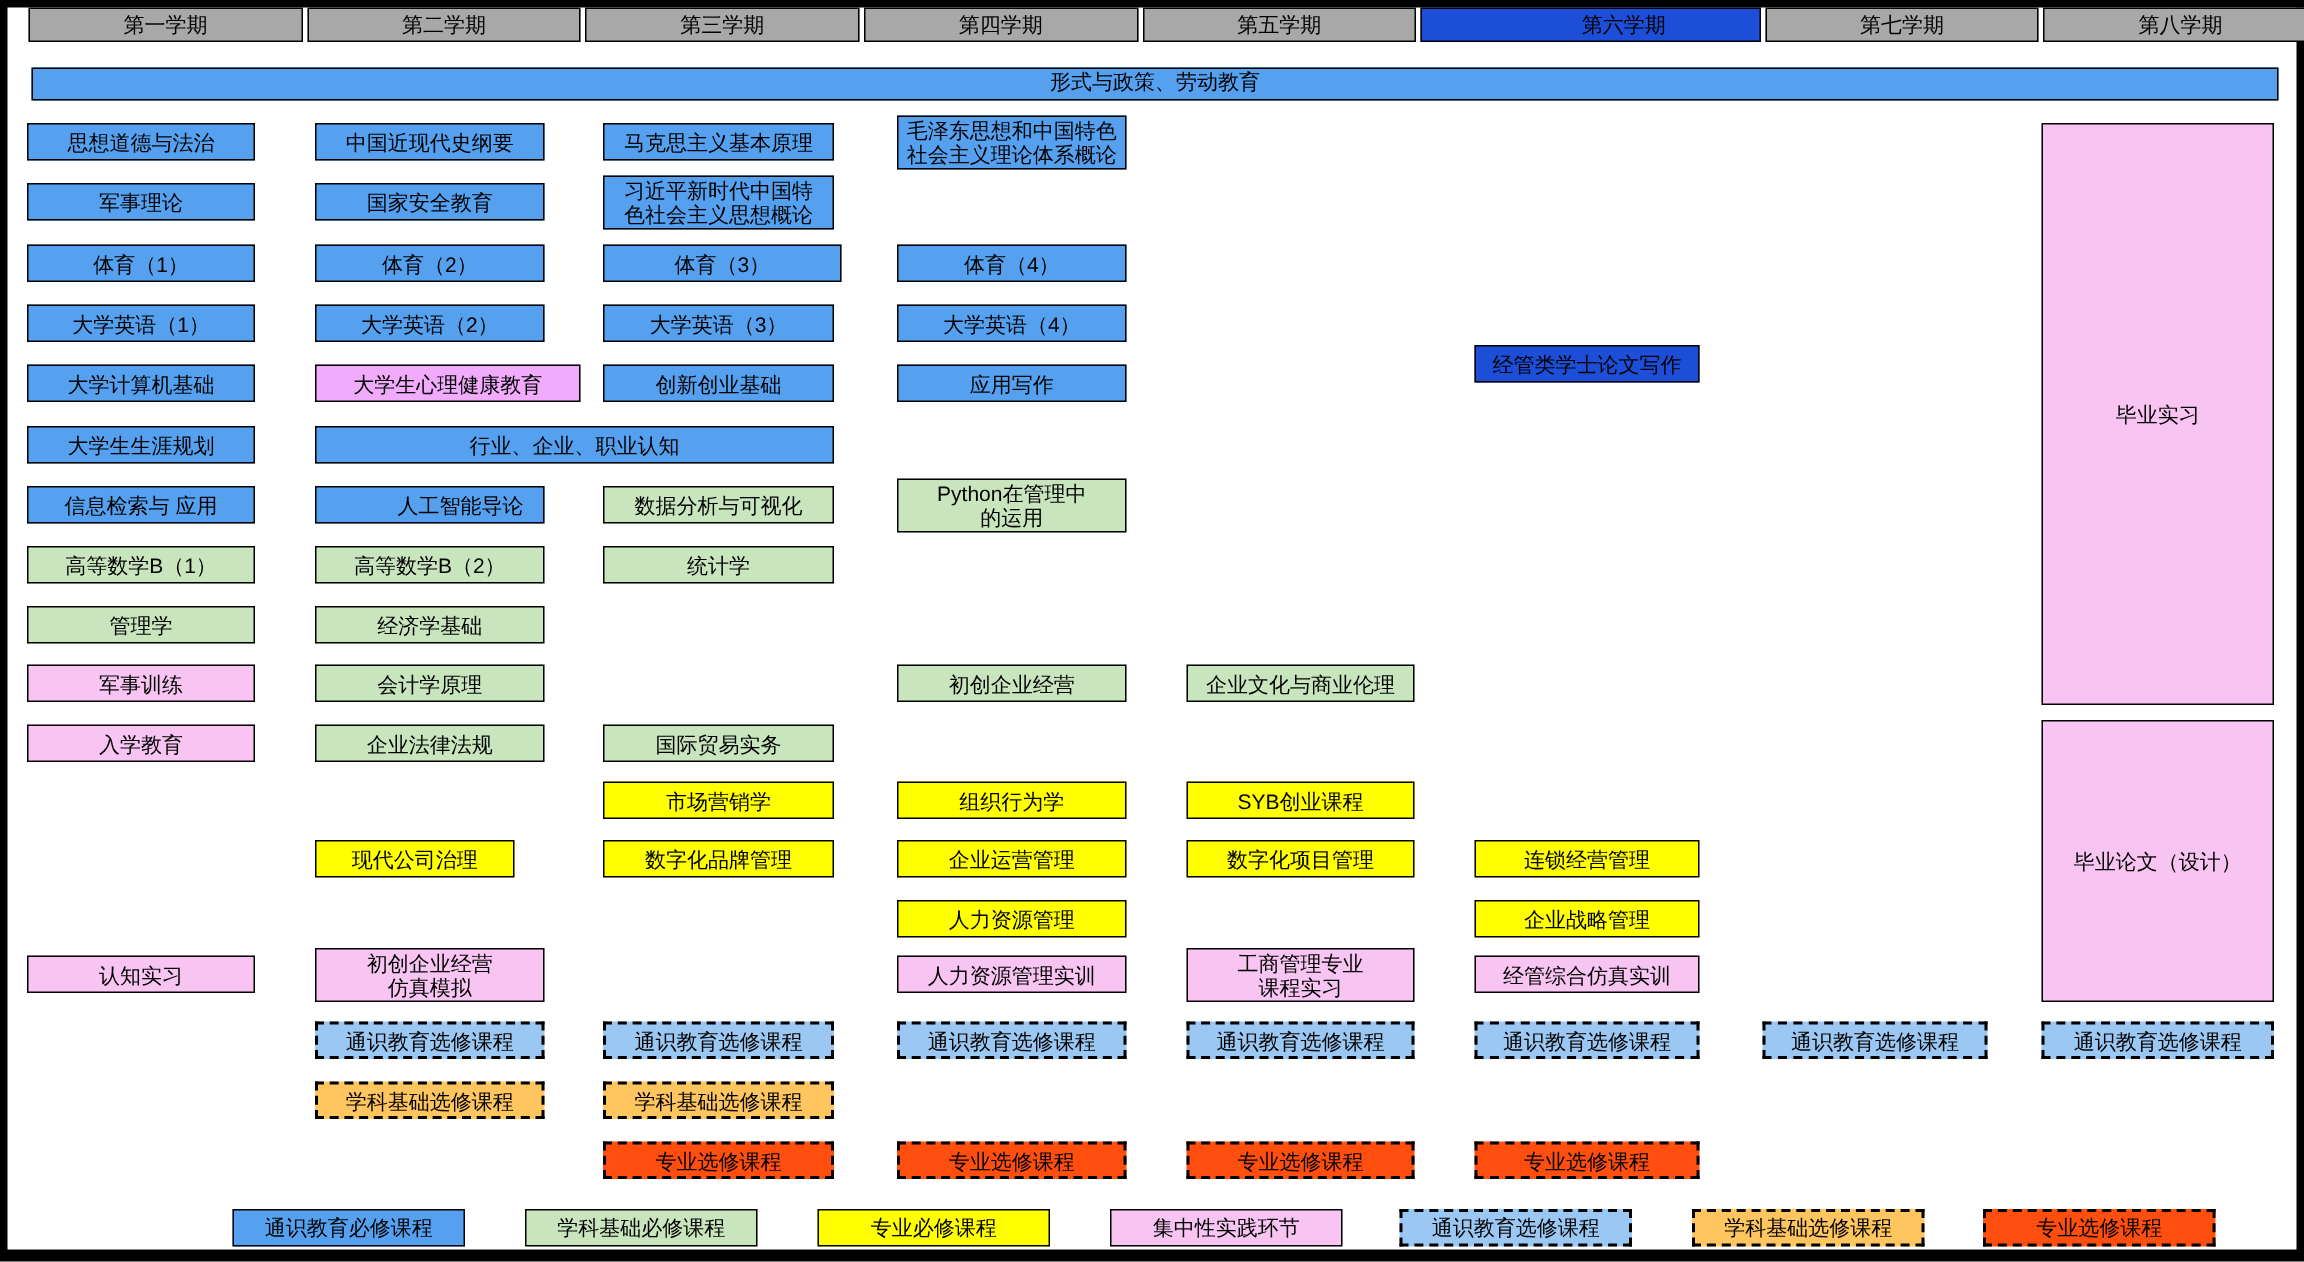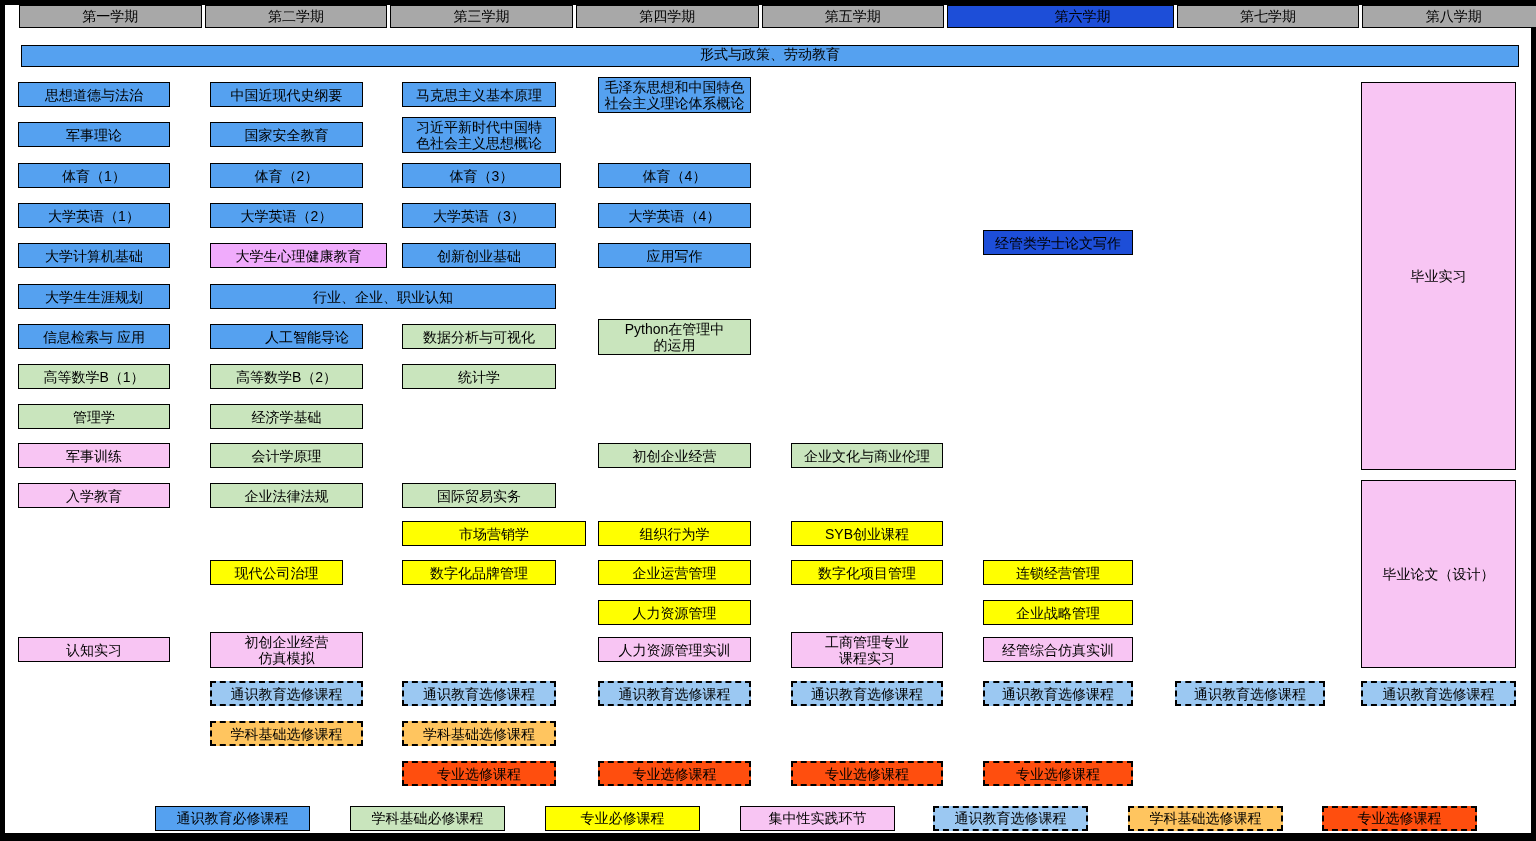--- a/index.html
+++ b/index.html
@@ -64,21 +64,21 @@
       <div class="box" style="left: 210px; top: 721px; width: 153px; height: 25px; background: rgb(255, 197, 95); border: 2px dashed rgb(0, 0, 0);">学科基础选修课程</div>
       <div class="box" style="left: 402px; top: 82px; width: 154px; height: 25px; background: rgb(85, 161, 240); border: 1px solid rgb(0, 0, 0);">马克思主义基本原理</div>
       <div class="box" style="left: 402px; top: 117px; width: 154px; height: 36px; background: rgb(85, 161, 240); border: 1px solid rgb(0, 0, 0);">习近平新时代中国特
 色社会主义思想概论</div>
       <div class="box" style="left: 402px; top: 163px; width: 159px; height: 25px; background: rgb(85, 161, 240); border: 1px solid rgb(0, 0, 0);">体育（3）</div>
       <div class="box" style="left: 402px; top: 203px; width: 154px; height: 25px; background: rgb(85, 161, 240); border: 1px solid rgb(0, 0, 0);">大学英语（3）</div>
       <div class="box" style="left: 402px; top: 243px; width: 154px; height: 25px; background: rgb(85, 161, 240); border: 1px solid rgb(0, 0, 0);">创新创业基础</div>
       <div class="box" style="left: 402px; top: 324px; width: 154px; height: 25px; background: rgb(201, 229, 189); border: 1px solid rgb(0, 0, 0);">数据分析与可视化</div>
       <div class="box" style="left: 402px; top: 364px; width: 154px; height: 25px; background: rgb(201, 229, 189); border: 1px solid rgb(0, 0, 0);">统计学</div>
       <div class="box" style="left: 402px; top: 483px; width: 154px; height: 25px; background: rgb(201, 229, 189); border: 1px solid rgb(0, 0, 0);">国际贸易实务</div>
-      <div class="box" style="left: 402px; top: 521px; width: 184px; height: 25px; background: rgb(255, 255, 0); border: 1px solid rgb(0, 0, 0);">市场营销学</div>
+      <div class="box" style="left: 402px; top: 521px; width: 154px; height: 25px; background: rgb(255, 255, 0); border: 1px solid rgb(0, 0, 0);">市场营销学</div>
       <div class="box" style="left: 402px; top: 560px; width: 154px; height: 25px; background: rgb(255, 255, 0); border: 1px solid rgb(0, 0, 0);">数字化品牌管理</div>
       <div class="box" style="left: 402px; top: 681px; width: 154px; height: 25px; background: rgb(155, 200, 242); border: 2px dashed rgb(0, 0, 0);">通识教育选修课程</div>
       <div class="box" style="left: 402px; top: 721px; width: 154px; height: 25px; background: rgb(255, 197, 95); border: 2px dashed rgb(0, 0, 0);">学科基础选修课程</div>
       <div class="box" style="left: 402px; top: 761px; width: 154px; height: 25px; background: rgb(255, 78, 14); border: 2px dashed rgb(0, 0, 0);">专业选修课程</div>
       <div class="box" style="left: 598px; top: 77px; width: 153px; height: 36px; background: rgb(85, 161, 240); border: 1px solid rgb(0, 0, 0);">毛泽东思想和中国特色
 社会主义理论体系概论</div>
       <div class="box" style="left: 598px; top: 163px; width: 153px; height: 25px; background: rgb(85, 161, 240); border: 1px solid rgb(0, 0, 0);">体育（4）</div>
       <div class="box" style="left: 598px; top: 203px; width: 153px; height: 25px; background: rgb(85, 161, 240); border: 1px solid rgb(0, 0, 0);">大学英语（4）</div>
       <div class="box" style="left: 598px; top: 243px; width: 153px; height: 25px; background: rgb(85, 161, 240); border: 1px solid rgb(0, 0, 0);">应用写作</div>
       <div class="box" style="left: 598px; top: 319px; width: 153px; height: 36px; background: rgb(201, 229, 189); border: 1px solid rgb(0, 0, 0);">Python在管理中

